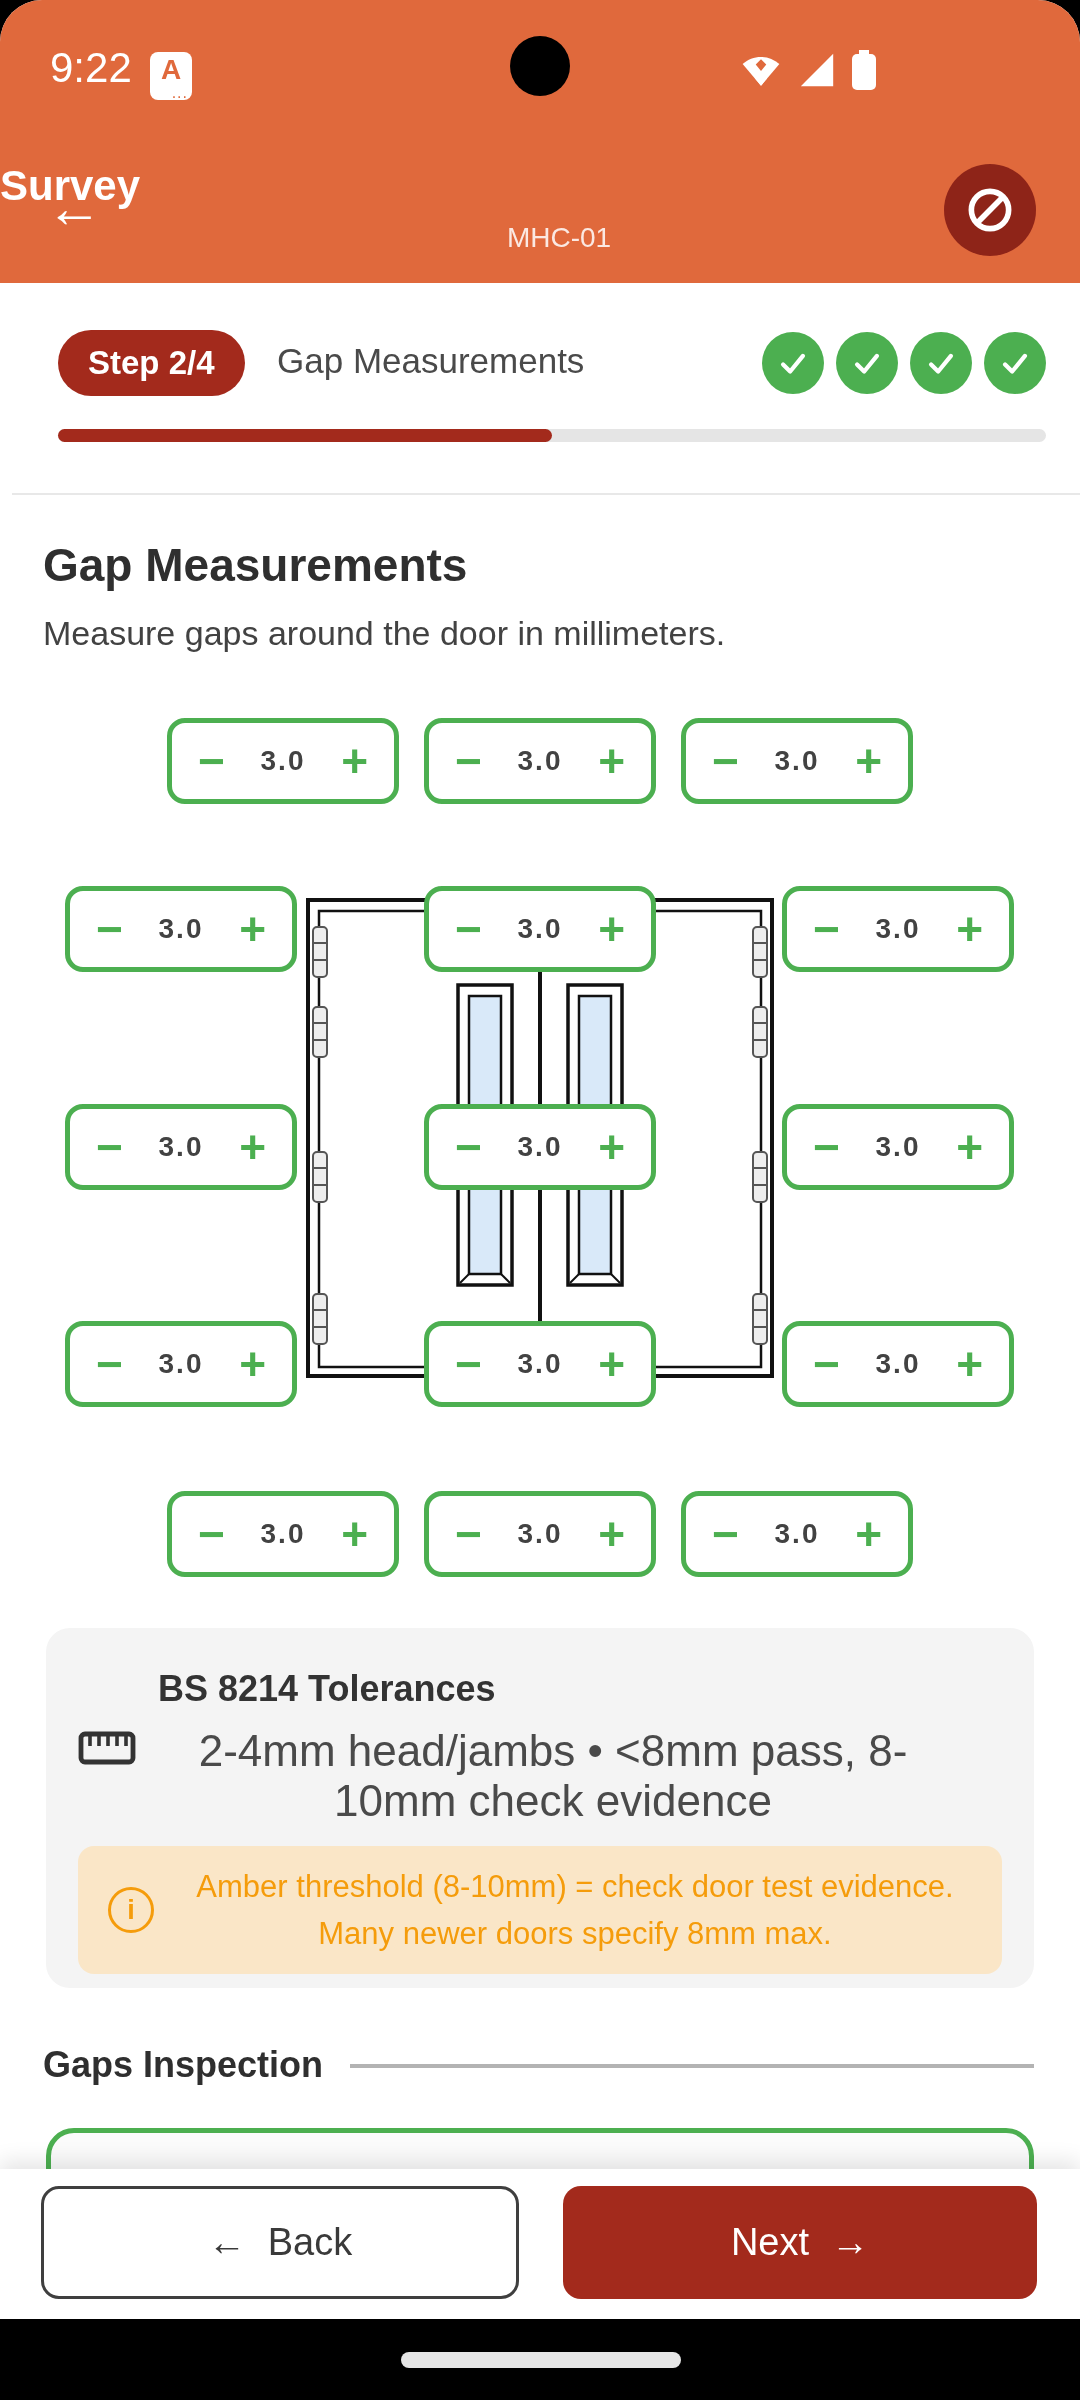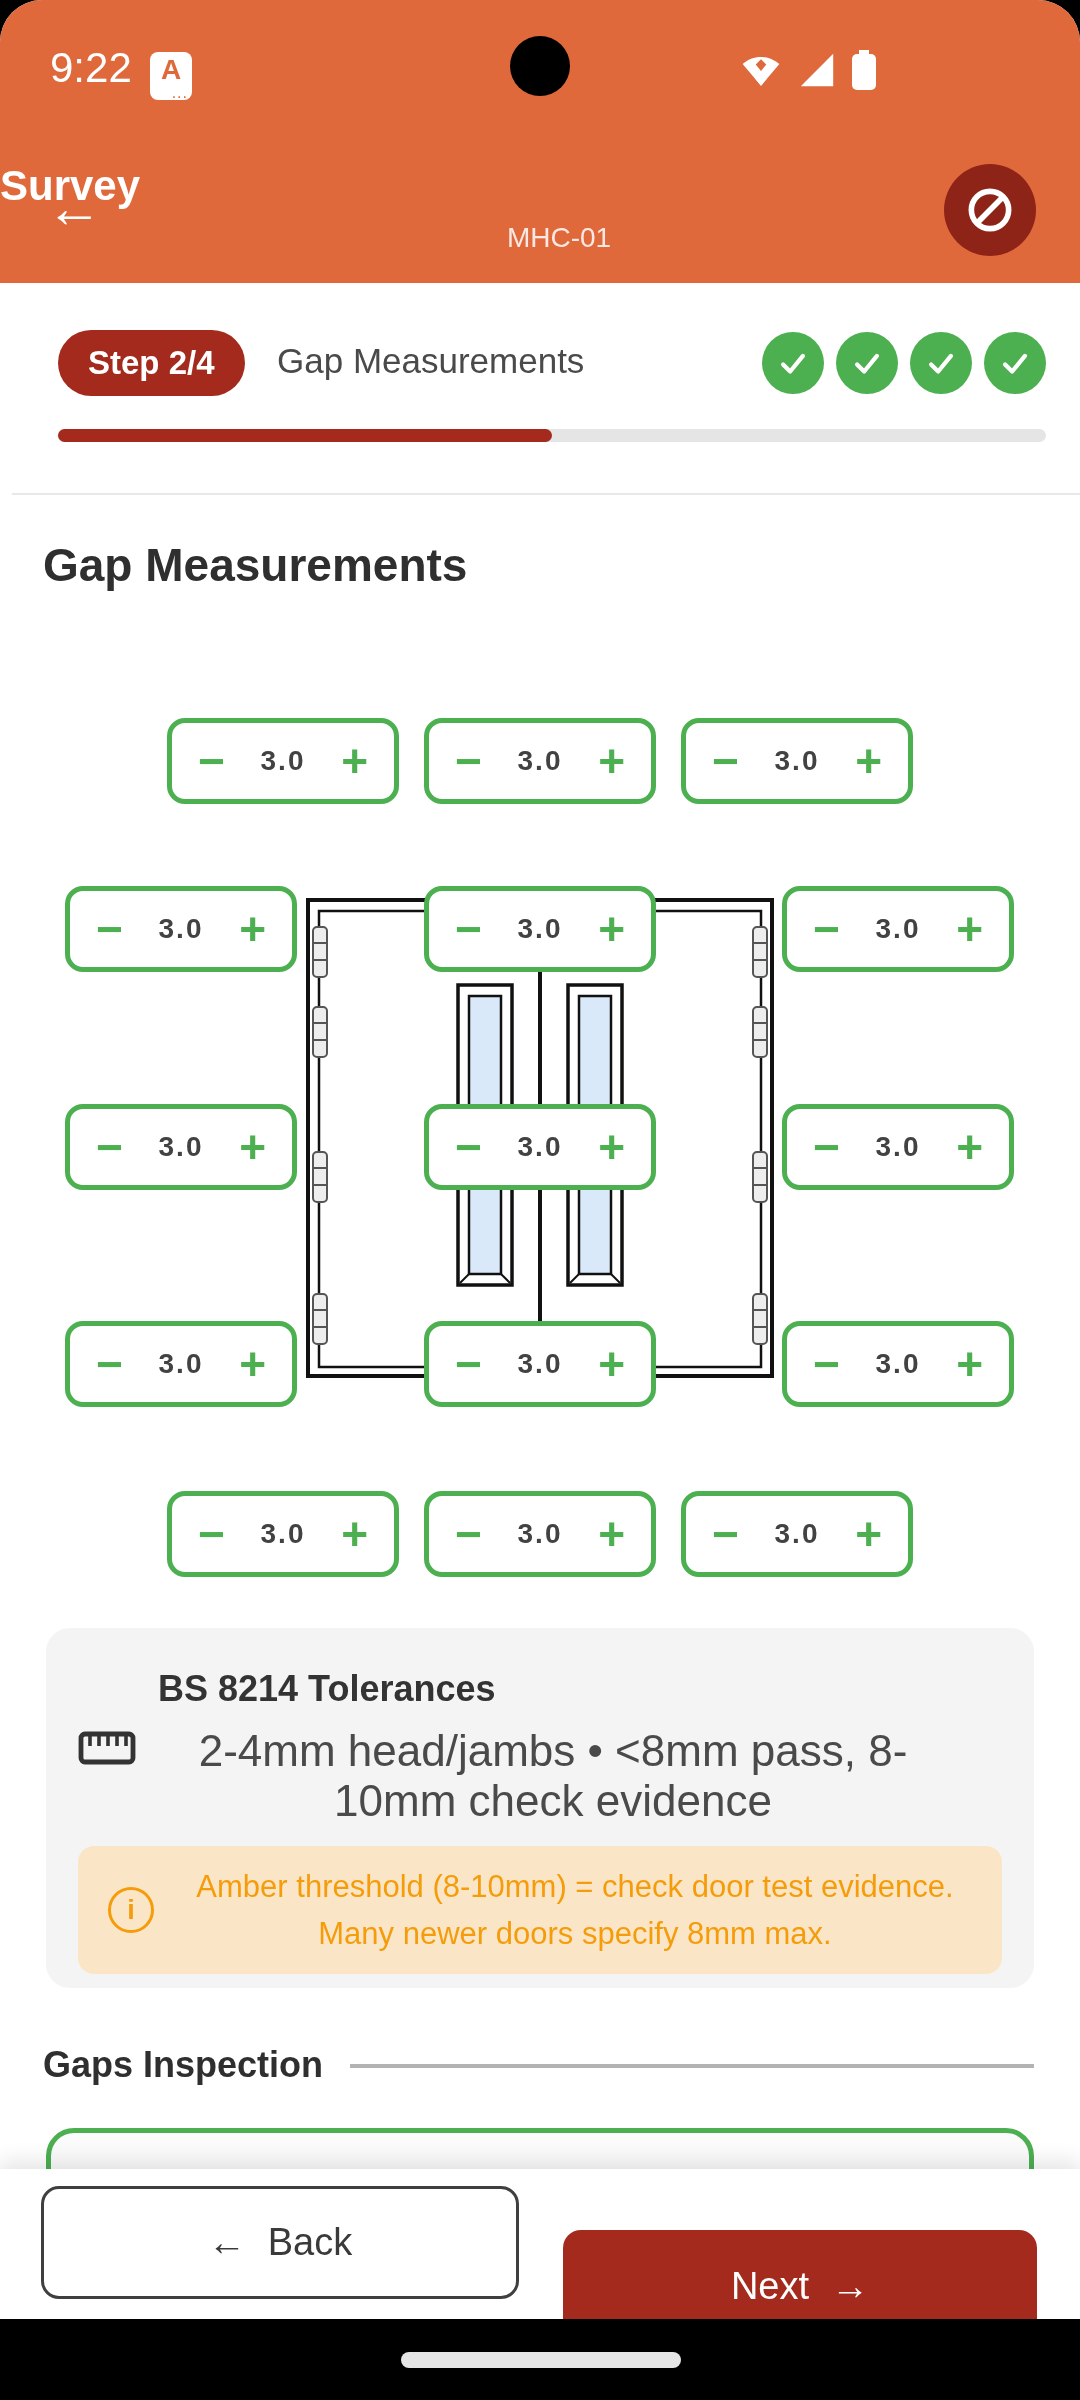--- a/index.html
+++ b/index.html
@@ -50,21 +50,21 @@
   .info-ic{flex:0 0 auto;width:40px;height:40px;border:3px solid #F59C0B;border-radius:50%;color:#F59C0B;font-size:27px;font-weight:bold;display:flex;align-items:center;justify-content:center;font-style:normal;}
   .amber-text{font-size:31px;line-height:47px;color:#F59C0B;}
   
   .sec2-title{position:absolute;left:43px;top:2044px;font-size:36px;font-weight:bold;color:#2f2f2f;}
   .sec2-line{position:absolute;left:350px;top:2064px;width:684px;height:4px;background:#B3B3B3;}
   .green-card-peek{position:absolute;left:46px;top:2128px;width:988px;height:90px;box-sizing:border-box;border:5px solid #4CAF50;border-radius:28px;background:#FBFBFB;z-index:6;}
   
   .footer{position:absolute;left:0;top:2169px;width:1080px;height:150px;background:#fff;box-shadow:0 -8px 20px rgba(0,0,0,0.10);z-index:7;}
   .btn{position:absolute;top:17px;height:113px;box-sizing:border-box;border-radius:18px;display:flex;align-items:center;justify-content:center;gap:22px;font-size:38px;}
   .btn-back{left:41px;width:478px;background:#fff;border:3px solid #3f3f3f;color:#3a3a3a;}
-  .btn-next{left:563px;width:474px;background:#A32A1C;color:#fff;margin-top:44px;}
+  .btn-next{left:563px;width:474px;background:#A32A1C;color:#fff;}
   .navbar{position:absolute;left:0;top:2319px;width:1080px;height:81px;background:#000;z-index:8;}
   .home-pill{position:absolute;left:401px;top:33px;width:280px;height:16px;border-radius:8px;background:#E6E6E6;}
 </style>
 </head>
 <body>
 
 <div class="screen">
 
   <div class="appbar">
     <div class="statusbar">
@@ -124,20 +124,21 @@
             <polyline points="5,13 10,18 19,7" fill="none" stroke="#fff" stroke-width="3" stroke-linecap="round" stroke-linejoin="round"></polyline>
           </svg>
         </span>
     </span>
     <div class="progress-track">
       <div class="progress-fill"></div>
     </div>
   </div>
 
   <div class="h1">Gap Measurements</div>
+  <div class="desc">Measure gaps around the door in millimeters.</div>
 
   <svg class="door-svg" width="480" height="500" viewBox="0 0 480 500">
     <rect x="8" y="10" width="464" height="476" fill="#fff" stroke="#111" stroke-width="4"></rect>
     <rect x="19" y="21" width="442" height="456" fill="#fff" stroke="#111" stroke-width="2.5"></rect>
     <line x1="240" y1="21" x2="240" y2="477" stroke="#111" stroke-width="4"></line>
 
     <g>
       <rect x="158" y="95" width="54" height="300" fill="#fff" stroke="#111" stroke-width="3.5"></rect>
       <rect x="169" y="106" width="32" height="278" fill="#D9E9F9" stroke="#111" stroke-width="2.5"></rect>
       <line x1="160" y1="393" x2="170" y2="383" stroke="#111" stroke-width="2"></line>

